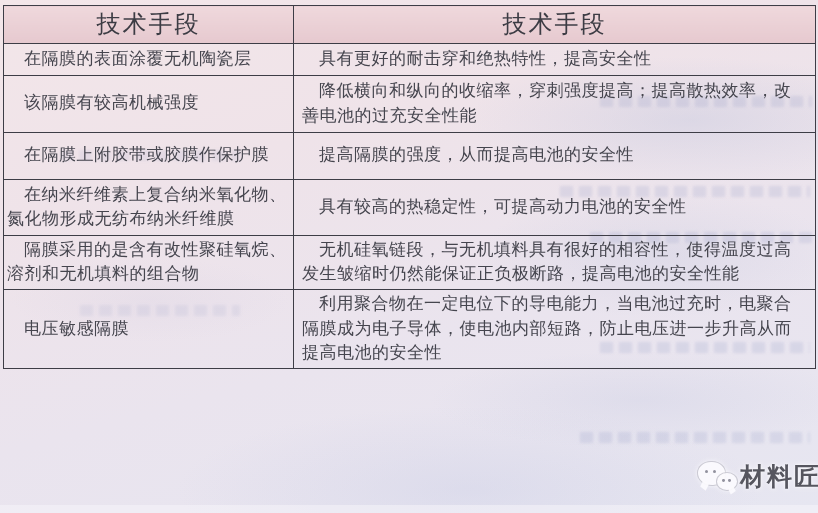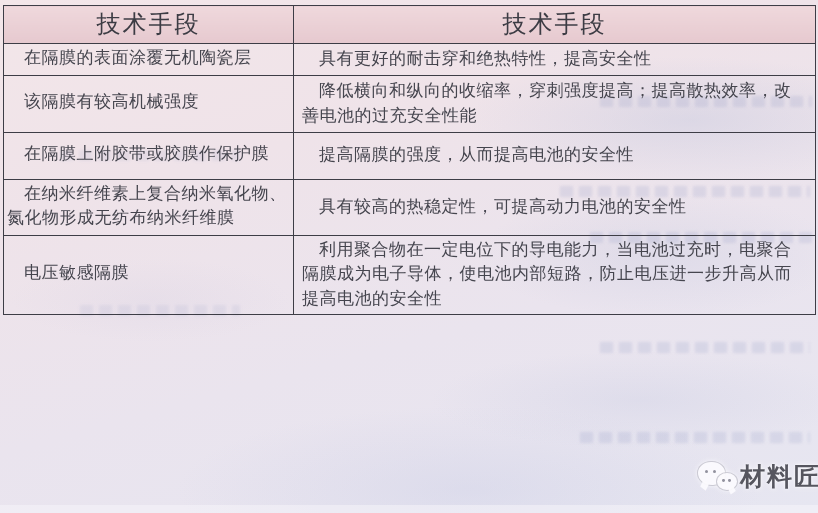--- a/index.html
+++ b/index.html
@@ -36,21 +36,21 @@
   }
   .cmp col.c1{width:290px;}
   .cmp col.c2{width:522px;}
   .cmp th,.cmp td{border:1.6px solid #3d3d46;vertical-align:middle;}
   .cmp thead th{
     height:33px;font-size:24px;font-weight:normal;text-align:center;
     background:linear-gradient(#efd8dc,#e6c9cf);
     color:#3c3c44;letter-spacing:2px;
   }
   .cmp td{word-break:break-all;}
-  .cmp td.m{padding:2px 3px;text-indent:17px;font-family:Liberation Mono, monospace;}
+  .cmp td.m{padding:2px 3px;text-indent:17px;}
   .cmp td.e{padding:2px 8px;text-indent:17px;}
   .cmp tbody tr:nth-child(1){height:32px;}
   .cmp tbody tr:nth-child(2){height:57px;}
   .cmp tbody tr:nth-child(3){height:47px;}
   .cmp tbody tr:nth-child(4){height:56px;}
   .cmp tbody tr:nth-child(5){height:52px;margin-top:40px;}
   .cmp tbody tr:nth-child(6){height:54px;}
   .cmp tbody tr:nth-child(7){height:54px;}
   .cmp tbody tr:nth-child(8){height:53px;}
   .cmp tbody tr:nth-child(9){height:76px;}
@@ -123,20 +123,24 @@
     </tr>
     <tr>
       <td class="m">在隔膜上附胶带或胶膜作保护膜</td>
       <td class="e">提高隔膜的强度，从而提高电池的安全性</td>
     </tr>
     <tr>
       <td class="m">在纳米纤维素上复合纳米氧化物、氮化物形成无纺布纳米纤维膜</td>
       <td class="e">具有较高的热稳定性，可提高动力电池的安全性</td>
     </tr>
     <tr>
+      <td class="m">隔膜采用的是含有改性聚硅氧烷、溶剂和无机填料的组合物</td>
+      <td class="e">无机硅氧链段，与无机填料具有很好的相容性，使得温度过高发生皱缩时仍然能保证正负极断路，提高电池的安全性能</td>
+    </tr>
+    <tr>
       <td class="m">电压敏感隔膜</td>
       <td class="e">利用聚合物在一定电位下的导电能力，当电池过充时，电聚合隔膜成为电子导体，使电池内部短路，防止电压进一步升高从而提高电池的安全性</td>
     </tr>
   </tbody>
 </table>
 
 <div class="bottom-strip"></div>
 
 <div class="wm">
   <div class="bubbles">

